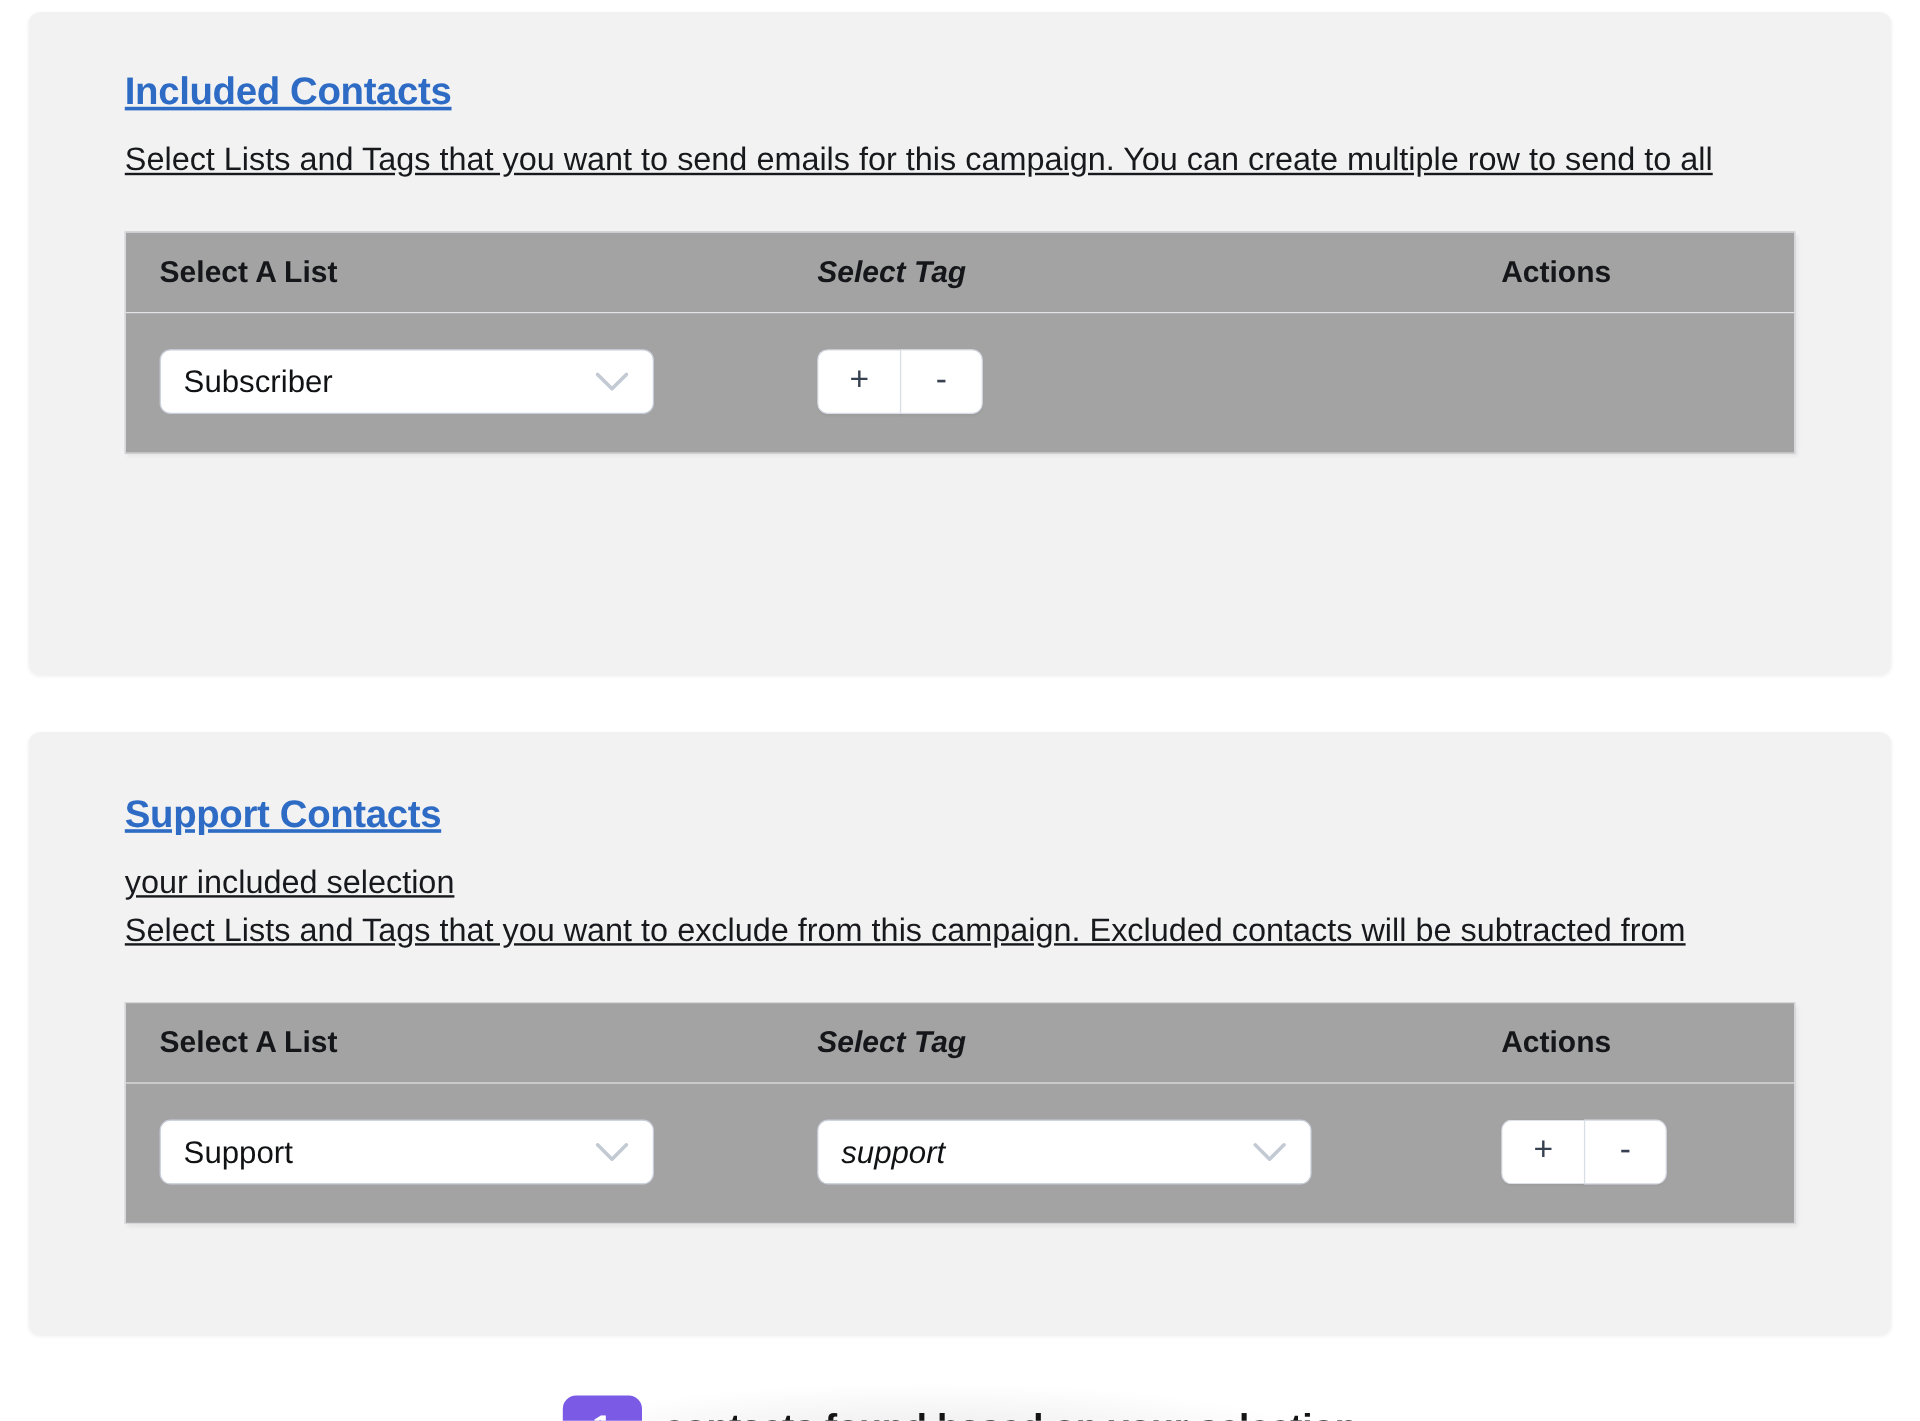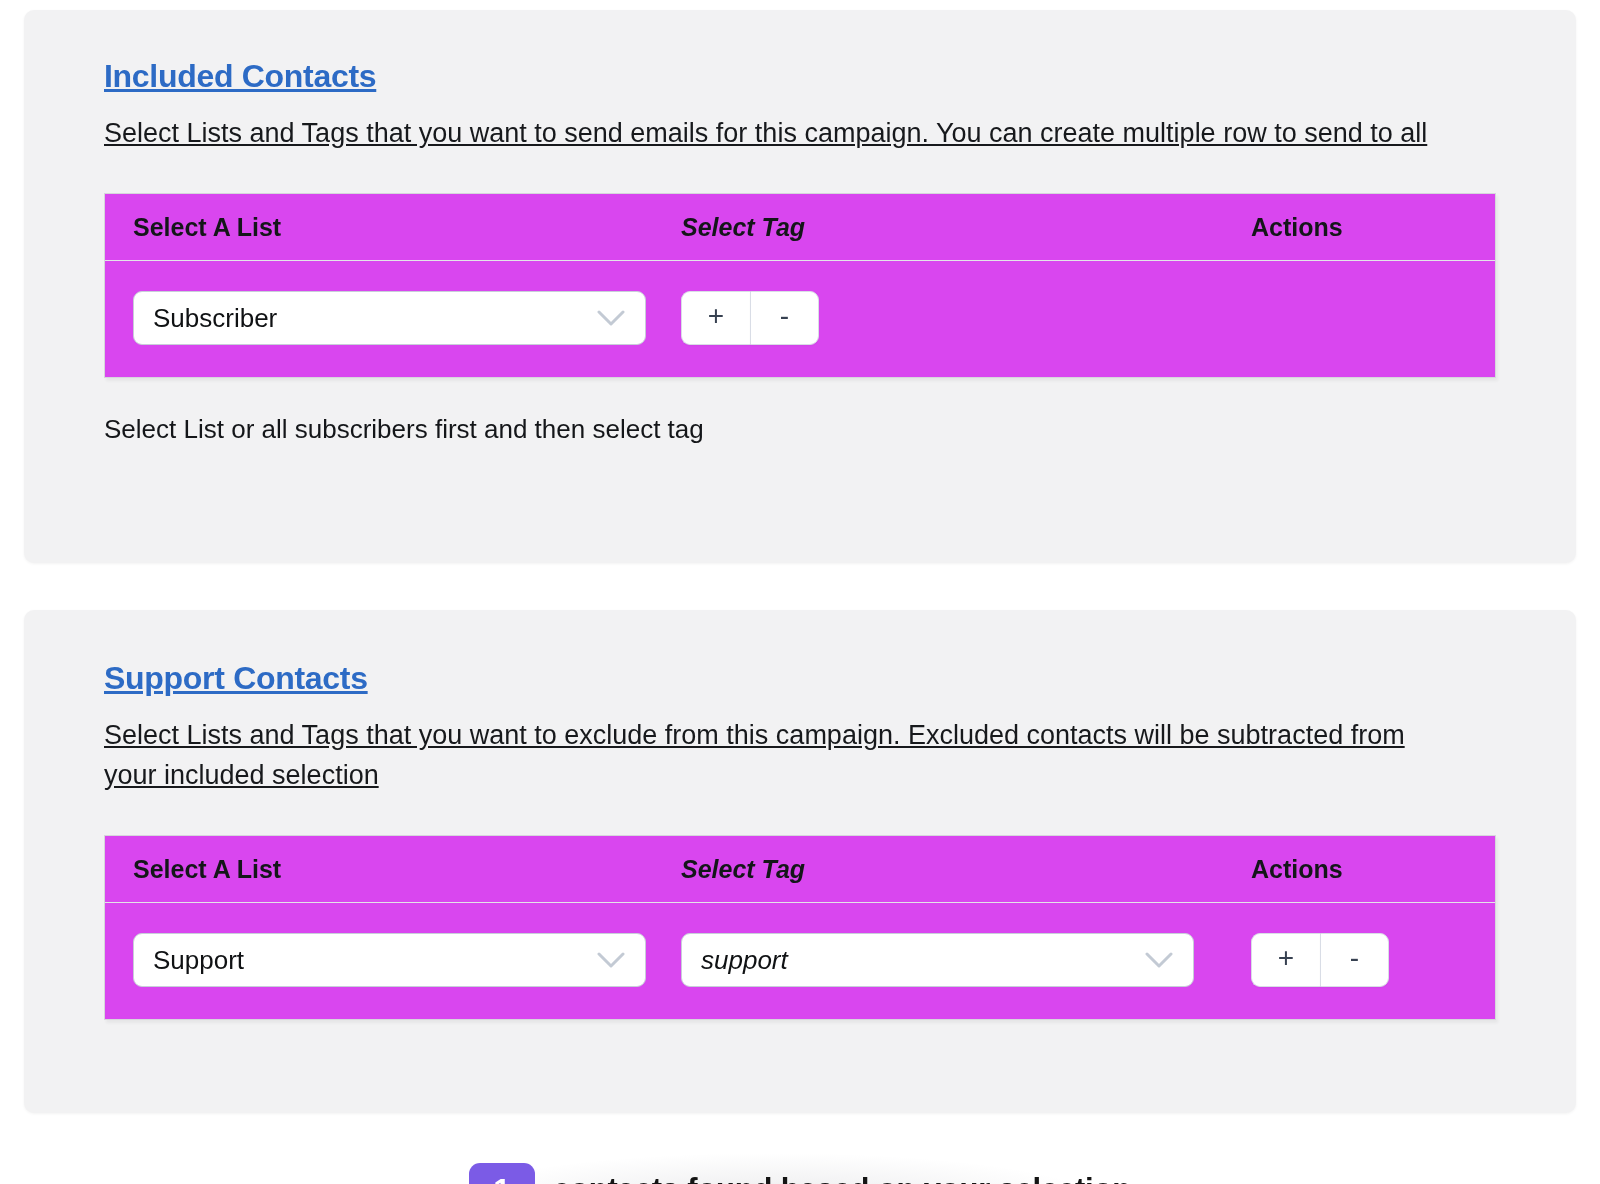--- a/index.html
+++ b/index.html
@@ -28,42 +28,42 @@
     font-weight: 700;
     color: var(--accent-blue, #2d6bc5);
     letter-spacing: -0.3px;
     margin-bottom: 18px;
     text-decoration: underline;
   }
   .card-desc { font-size: 27px; line-height: 40px; color: #17191c; margin-bottom: 40px; text-decoration: underline; }
   .desc-line { display: block; }
 
   .contacts-table {
-    background: #d946ef;
+    background: #a3a3a3;
     border: 1px solid #d6d7db;
     box-shadow: 2px 3px 3px rgba(0,0,0,0.05);
     width: 1392px;
   }
   .thead {
     display: flex;
     align-items: center;
     padding: 19px 28px;
     border-bottom: 1px solid #e3e4e8;
   }
   .th { font-size: 25px; font-weight: 700; color: #141619; line-height: 28px; }
   .col-list { width: 548px; }
   .col-tag { width: 570px; font-style: italic; }
   .col-actions { flex: 1; }
   .trow {
     display: flex;
     align-items: center;
     padding: 30px 28px 32px 28px;
   }
   .select {
-    width: 513px;
+    width: 412px;
     height: 54px;
     background: #ffffff;
     border: 1px solid #c8ced9;
     border-radius: 9px;
     display: flex;
     align-items: center;
     justify-content: space-between;
     padding: 0 20px 0 19px;
     cursor: pointer;
   }
@@ -158,28 +158,27 @@
       </div>
       <div class="col-actions">
         <div class="btn-group">
           <button class="row-btn add">+</button>
           <button class="row-btn remove">-</button>
         </div>
       </div>
     </div>
   </div>
 
-  <p class="helper-text">Select List or all subscribers first and then select tag</p>
 </section>
 
 <section class="card card-excluded">
   <h2 class="card-title">Support Contacts</h2>
   <div class="card-desc">
+    <span class="desc-line">your included selection</span>
     <span class="desc-line">Select Lists and Tags that you want to exclude from this campaign. Excluded contacts will be subtracted from</span>
-    <span class="desc-line">your included selection</span>
   </div>
 
   <div class="contacts-table">
     <div class="thead">
       <div class="col-list th">Select A List</div>
       <div class="col-tag th">Select Tag</div>
       <div class="col-actions th">Actions</div>
     </div>
     <div class="trow">
       <div class="col-list">

